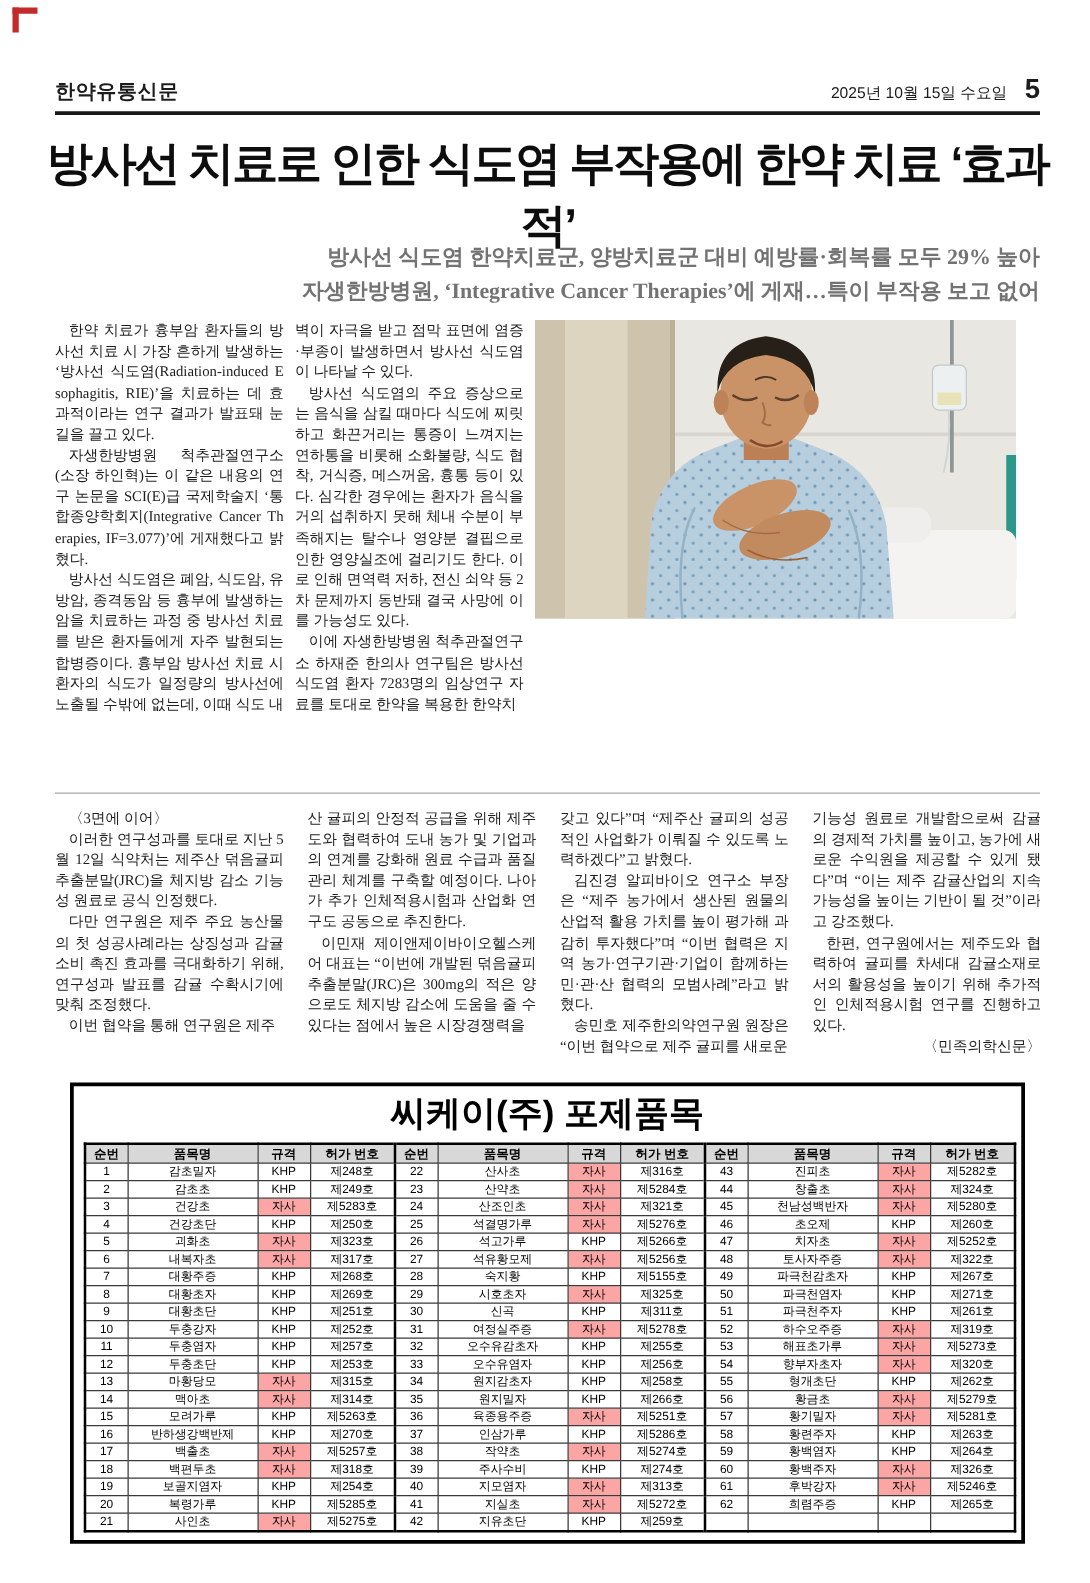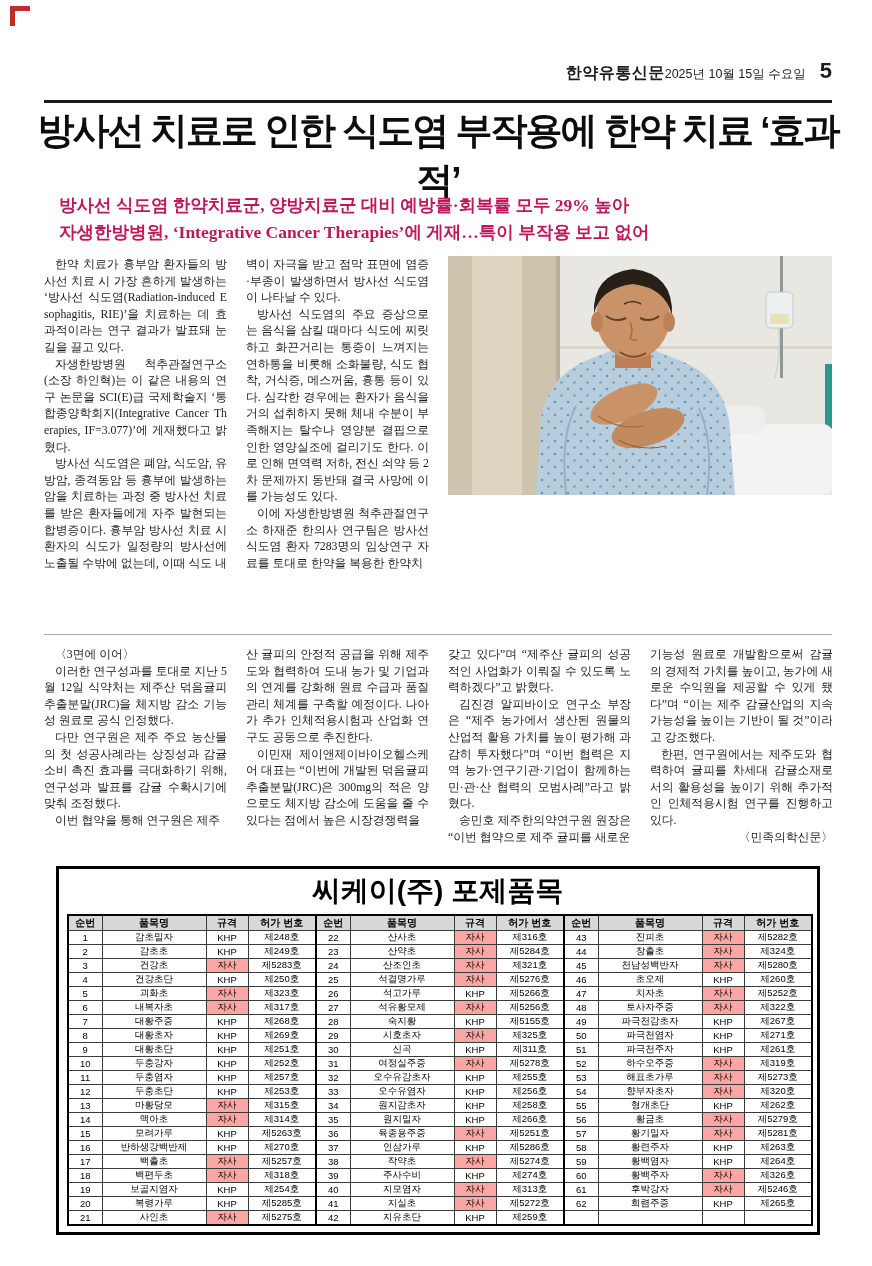--- a/index.html
+++ b/index.html
@@ -4,39 +4,39 @@
 <style>
   html,body{margin:0;padding:0;background:#fff;}
   .page{position:relative;width:872px;height:1266px;background:#fff;overflow:hidden;
         font-family:"Liberation Serif","DejaVu Serif",serif;color:#1c1c1c;}
   .sans{font-family:"Liberation Sans","DejaVu Sans",sans-serif;}
 
   .crop-mark{position:absolute;left:10px;top:6px;width:15px;height:15px;
              border-left:5px solid #c32a2a;border-top:5px solid #c32a2a;}
 
   .header{position:absolute;left:44px;right:40px;top:50px;height:34px;
-          border-bottom:3px solid #1a1a1a;display:flex;justify-content:flex-end;
-          align-items:flex-end;padding-bottom:16px;}
+          border-bottom:3px solid #1a1a1a;display:flex;justify-content:space-between;
+          align-items:flex-end;padding-bottom:5px;}
   .masthead{font-weight:900;font-size:16px;letter-spacing:.5px;}
   .dateline{display:flex;align-items:baseline;gap:14px;}
   .date{font-size:12.5px;}
   .pageno{font-size:22px;font-weight:900;}
 
   .headline{position:absolute;left:24px;right:20px;top:106px;text-align:center;
             font-weight:900;font-size:37px;letter-spacing:-2px;color:#0d0d0d;}
-  .subheads{position:absolute;left:59px;right:40px;top:192px;text-align:left;
-            font-weight:700;font-size:17.5px;line-height:27px;color:#be185d;}
+  .subheads{position:absolute;left:59px;right:40px;top:192px;text-align:right;
+            font-weight:700;font-size:17.5px;line-height:27px;color:#737373;}
 
   .bodytext p{margin:0;text-align:justify;word-break:break-all;
               font-size:11.8px;line-height:16.6px;}
   .bodytext p.ind{text-indent:11px;}
   .bodytext p.right{text-align:right;}
 
   .article1{position:absolute;left:44px;top:256px;width:788px;height:372px;
-            display:flex;gap:19px;overflow:hidden;}
+            display:flex;gap:9px;overflow:hidden;}
   .col{flex:0 0 183px;width:183px;overflow:hidden;}
   .right-half{flex:0 0 385px;width:385px;}
   .photo{width:385px;height:239px;display:block;}
   .right-cols{display:flex;gap:19px;margin-top:9px;height:120px;overflow:hidden;}
 
   .divider{position:absolute;left:44px;right:40px;top:634px;border-top:1px solid #a9a9a9;}
 
   .article2{position:absolute;left:44px;top:646px;width:788px;height:214px;
             display:flex;gap:19px;overflow:hidden;}
 

